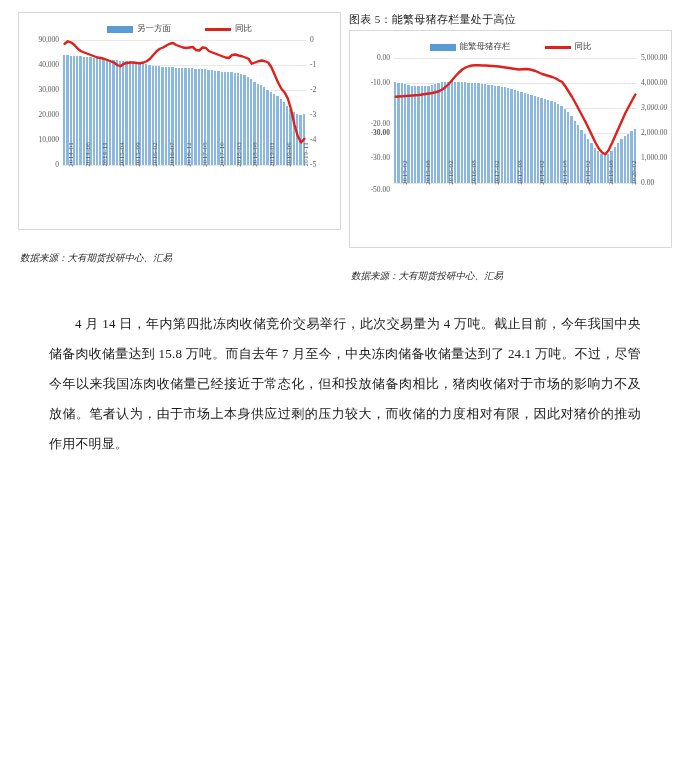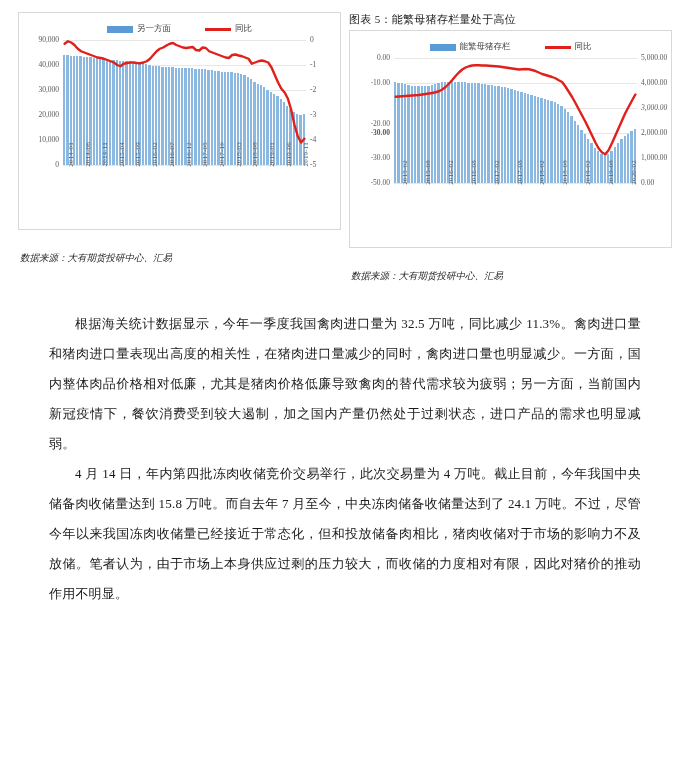--- a/index.html
+++ b/index.html
@@ -317,21 +317,21 @@
           <span>能繁母猪存栏</span>
         </span>
         <span class="legend-item">
           <span class="legend-swatch-line"></span>
           <span>同比</span>
         </span>
       </div>
       <div class="plot-wrap">
         <div class="plot-area" id="plot5">
             <div class="gridline" style="top: 125px;"></div>
-            <div class="axis-lbl left" style="top: 125px;">-50.00</div>
+            <div class="axis-lbl left" style="top: 132px;">-50.00</div>
             <div class="axis-lbl right" style="top: 125px;">0.00</div>
             <div class="gridline" style="top: 100px;"></div>
             <div class="axis-lbl left" style="top: 100px;">-30.00</div>
             <div class="axis-lbl right" style="top: 100px;">1,000.00</div>
             <div class="gridline" style="top: 75px;"></div>
             <div class="axis-lbl left" style="top: 75px; font-weight: bold;">-30.00</div>
             <div class="axis-lbl right" style="top: 75px;">2,000.00</div>
             <div class="gridline" style="top: 50px;"></div>
             <div class="axis-lbl left" style="top: 66px;">-20.00</div>
             <div class="axis-lbl right" style="top: 50px; font-style: italic;">3,000.00</div>
@@ -435,17 +435,16 @@
           <div class="xlabel" style="left: 95.4545%; top: 2px;">2020-02</div>
         </div>
     </div>
     <div class="source-note">数据来源：大有期货投研中心、汇易</div>
   </div>
 
 </div>
 
 <div class="doc-body">
 
-  <p class="para">根据海关统计数据显示，今年一季度我国禽肉进口量为 32.5 万吨，同比减少 11.3%。禽肉进口量和猪肉进口量表现出高度的相关性，在猪肉进口量减少的同时，禽肉进口量也明显减少。一方面，国内整体肉品价格相对低廉，尤其是猪肉价格低廉导致禽肉的替代需求较为疲弱；另一方面，当前国内新冠疫情下，餐饮消费受到较大遏制，加之国内产量仍然处于过剩状态，进口产品的需求也明显减弱。</p>
 
   <p class="para">4 月 14 日，年内第四批冻肉收储竞价交易举行，此次交易量为 4 万吨。截止目前，今年我国中央储备肉收储量达到 15.8 万吨。而自去年 7 月至今，中央冻肉储备收储量达到了 24.1 万吨。不过，尽管今年以来我国冻肉收储量已经接近于常态化，但和投放储备肉相比，猪肉收储对于市场的影响力不及放储。笔者认为，由于市场上本身供应过剩的压力较大，而收储的力度相对有限，因此对猪价的推动作用不明显。</p>
 
 </div>
 
 </body></html>

